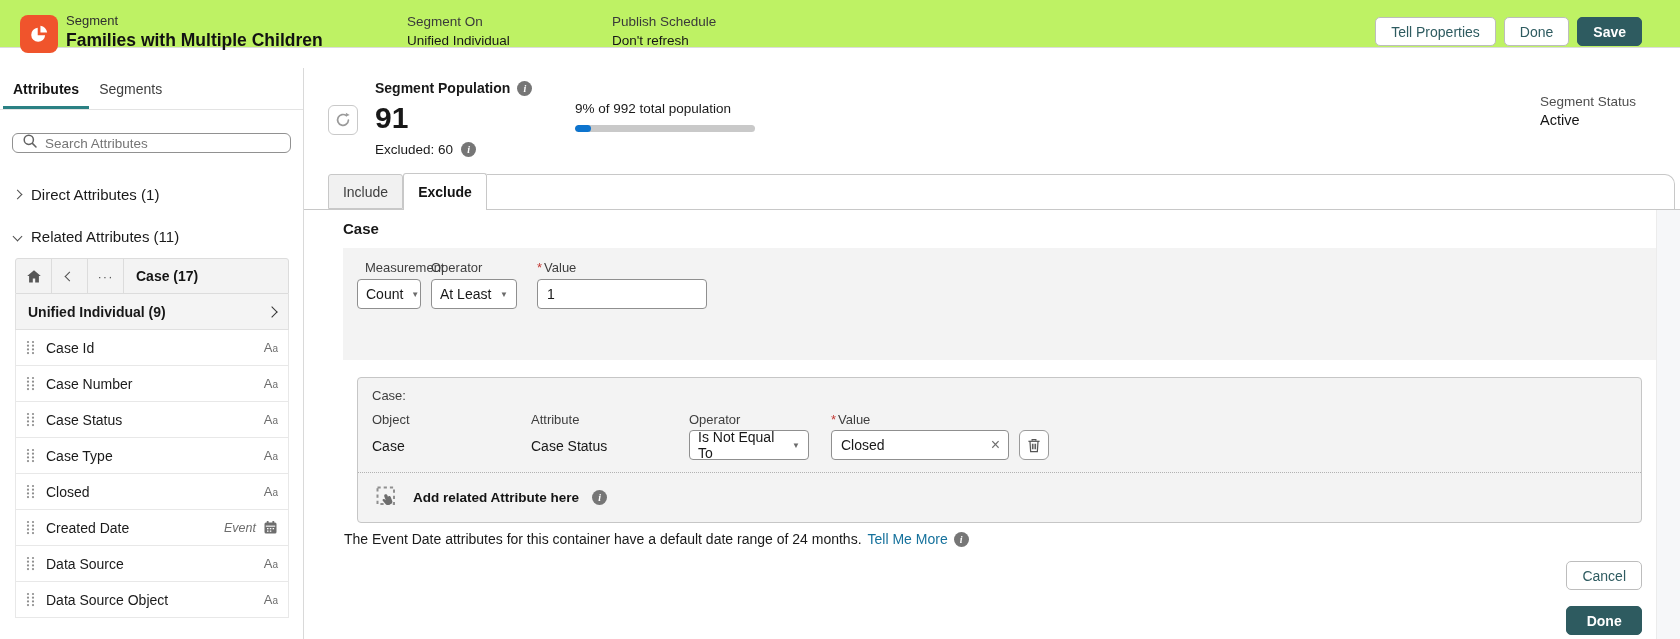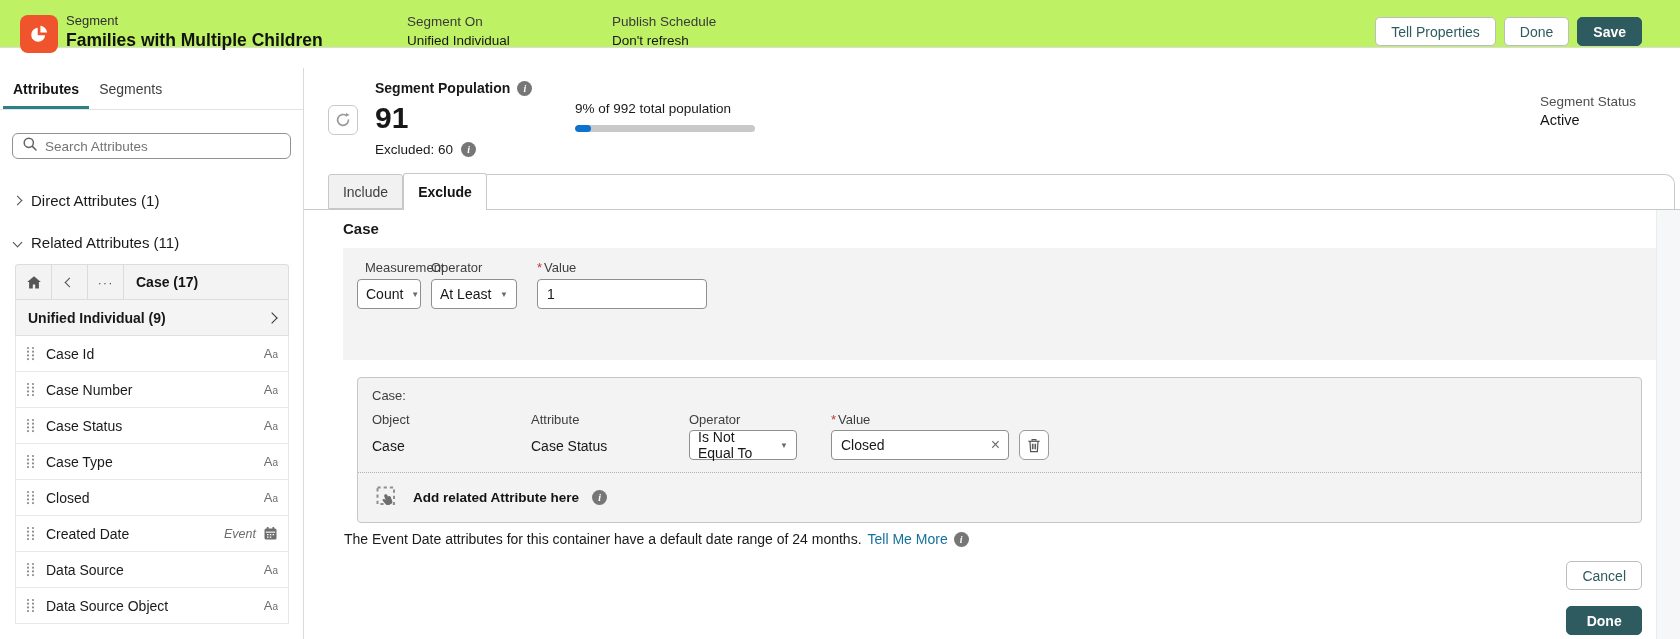--- a/index.html
+++ b/index.html
@@ -18,21 +18,21 @@
   .meta-value { font-size:13.5px; color:#161616; margin-top:4px; }
   .header-actions { position:absolute; right:38px; top:17px; display:flex; gap:8px; }
   .btn { display:inline-flex; align-items:center; justify-content:center; height:29px; padding:0 15px; border-radius:5px; font-size:14px; cursor:pointer; border:1px solid #bdbdbd; background:#fff; color:var(--brand_teal,#2e5b60); white-space:nowrap; }
   .btn.primary { background:var(--brand_teal,#2e5b60); border-color:var(--brand_teal,#2e5b60); color:#fff; font-weight:600; }
 
   
   .sidebar { position:absolute; top:68px; left:0; width:304px; bottom:0; background:#fff; border-right:1px solid #d9d9d9; }
   .side-tabs { height:42px; border-bottom:1px solid #e3e3e3; display:flex; align-items:flex-end; padding-left:3px; }
   .side-tab { padding:0 10px 9px 10px; font-size:14px; color:#3e3e3e; border-bottom:3px solid transparent; cursor:pointer; }
   .side-tab.active { font-weight:700; color:#141414; border-bottom-color:var(--tab_accent,#2b8184); }
-  .search-wrap { margin:23px 12px 0 12px; height:26px; border:1px solid #919191; border-radius:6px; background:#fff; display:flex; align-items:center; padding:0 9px; gap:7px; }
+  .search-wrap { margin:23px 12px 0 12px; height:20px; border:1px solid #919191; border-radius:6px; background:#fff; display:flex; align-items:center; padding:0 9px; gap:7px; }
   .search-input { border:none; outline:none; flex:1; font-size:13.5px; color:#181818; background:transparent; font-family:inherit; }
   .search-input::placeholder { color:#757575; }
   .section-row { display:flex; align-items:center; gap:10px; padding-left:14px; height:30px; font-size:15px; color:#1a1a1a; cursor:pointer; }
   .section-row.direct { margin-top:26px; }
   .section-row.related { margin-top:12px; }
   .chev { display:inline-block; width:7px; height:7px; border-right:1.7px solid #4f4f4f; border-bottom:1.7px solid #4f4f4f; }
   .chev.right { transform:rotate(-45deg); }
   .chev.down { transform:rotate(45deg); }
   .chev.left { transform:rotate(135deg); }
   .tree { width:274px; margin:7px auto 0 15px; }
@@ -385,21 +385,21 @@
 
     <div class="inner-box">
       <span class="path-label">Case:</span>
       <span class="field-label" style="left:14px; top:34px;">Object</span>
       <span class="field-label" style="left:173px; top:34px;">Attribute</span>
       <span class="field-label" style="left:331px; top:34px;">Operator</span>
       <span class="field-label" style="left:473px; top:34px;"><span class="req">*</span><span>Value</span></span>
 
       <span class="static-value" style="left:14px;">Case</span>
       <span class="static-value" style="left:173px;">Case Status</span>
-      <div class="select" style="left:331px; top:52px; width:108px;">
+      <div class="select" style="left:331px; top:52px; width:120px;">
         <span>Is Not Equal To</span>
         <span class="caret">▼</span>
       </div>
       <div class="text-input-wrap" style="left:473px; top:52px; width:178px;">
         <input type="text" value="Closed" style="">
         <span class="clear-x">×</span>
       </div>
       <button class="trash-btn">
         <svg width="14" height="15" viewBox="0 0 15 16">
             <path d="M1.5 3.5h12" stroke="#555" stroke-width="1.3"></path>

